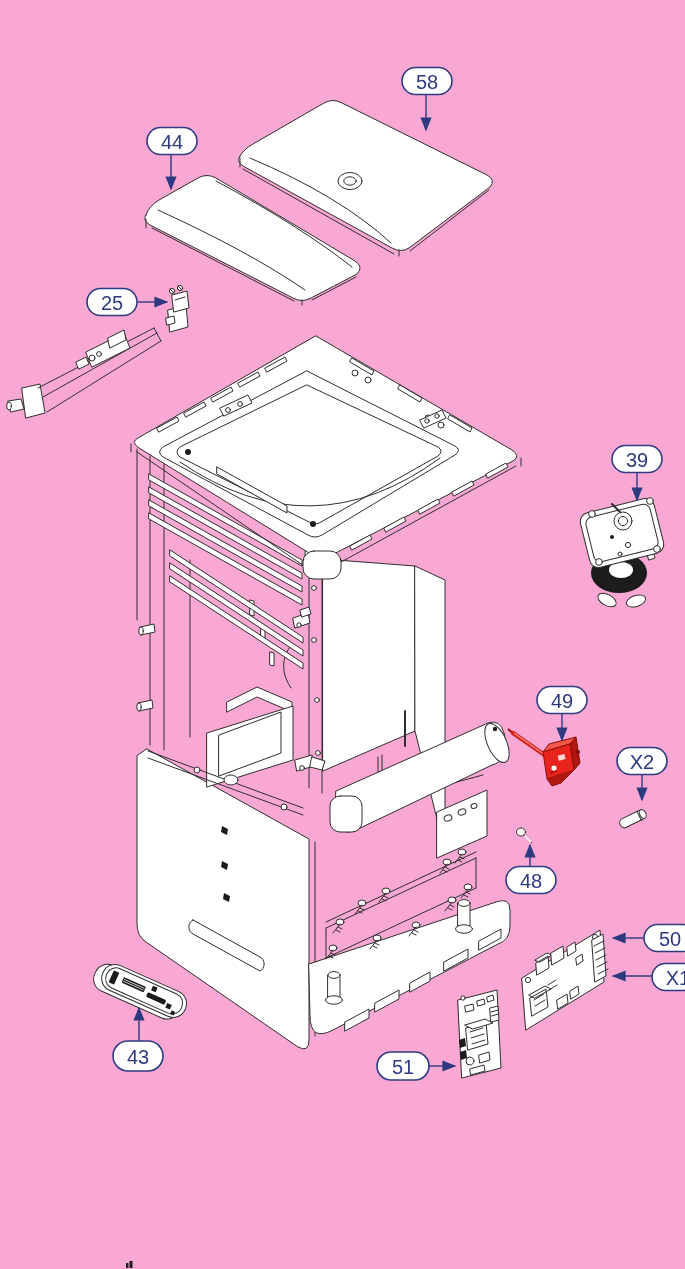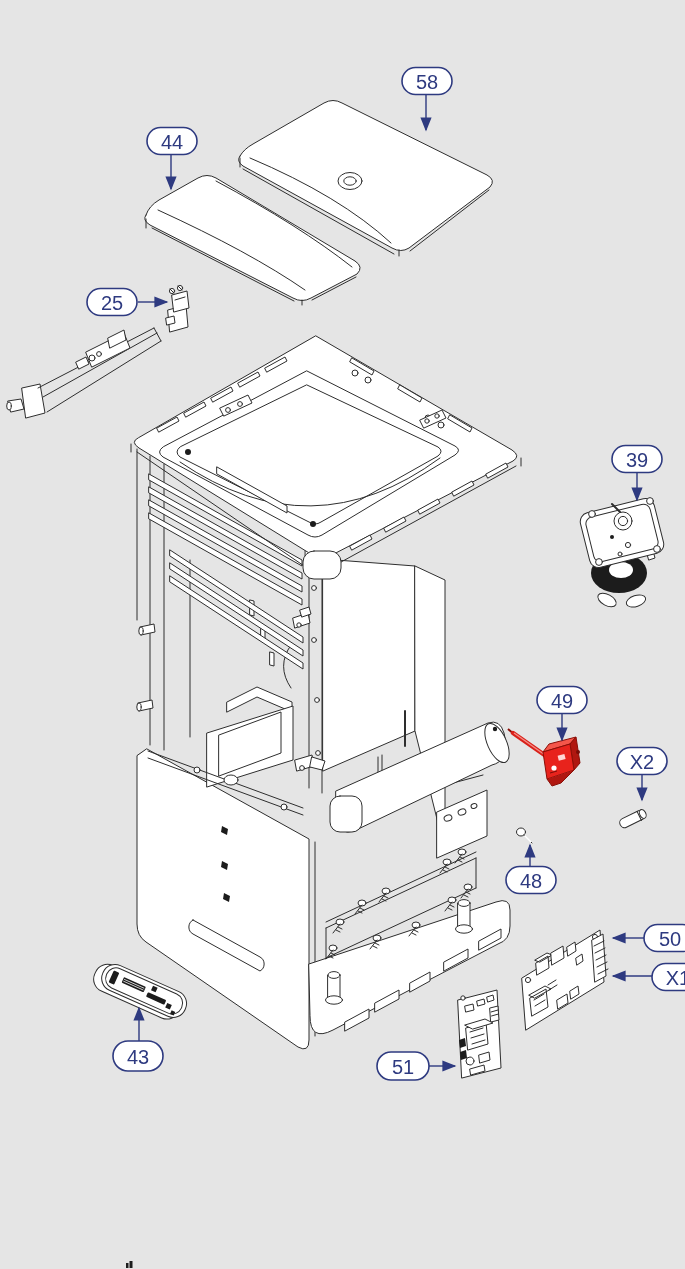--- a/index.html
+++ b/index.html
@@ -1,16 +1,16 @@
 <!DOCTYPE html>
 <html><head>
 <meta charset="utf-8">
 <style>
   html,body{margin:0;padding:0;background:#ffffff;}
-  .page{position:relative;width:685px;height:1269px;background:#e5e5e5;overflow:hidden;
+  .page{position:relative;width:685px;height:1269px;background:#f9a8d4;overflow:hidden;
         font-family:"Liberation Sans", sans-serif;}
   svg{display:block;}
   .ln{stroke:#2e2e2e;stroke-width:1;fill:none;stroke-linejoin:round;stroke-linecap:round;}
   .fw{fill:#ffffff;}
   .fd{fill:#1c1c1c;stroke:none;}
   .thick{stroke-width:2;}
   .callout-text{font-family:"Liberation Sans", sans-serif;font-size:20px;}
 </style>
 </head>
 <body>

